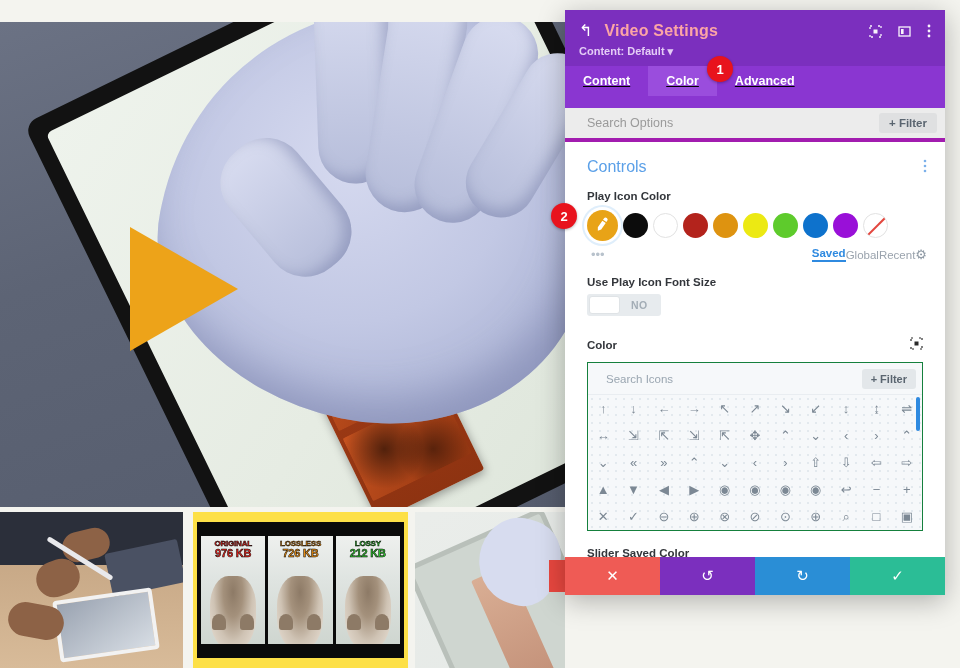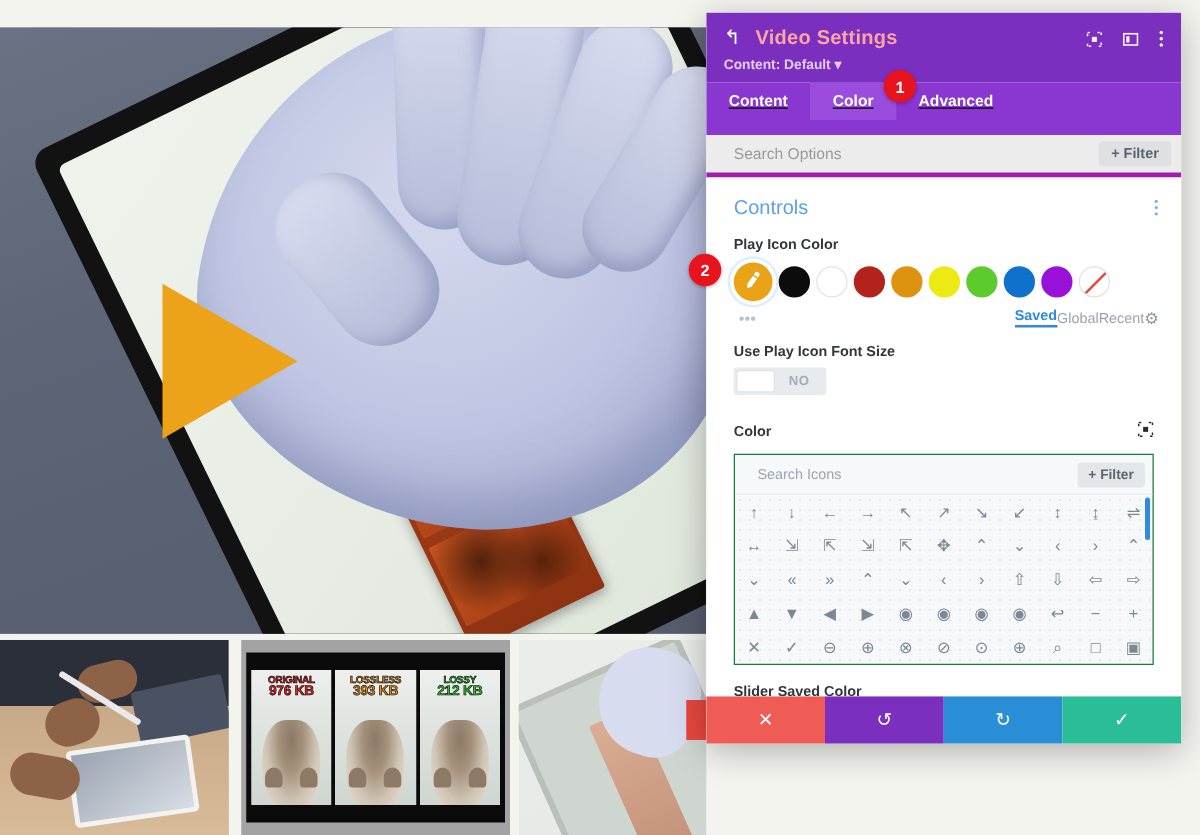--- a/index.html
+++ b/index.html
@@ -73,21 +73,21 @@
     position: absolute; left: 130px; top: 205px;
     width: 0; height: 0;
     border-top: 62px solid transparent;
     border-bottom: 62px solid transparent;
     border-left: 108px solid #eda319;
   }
 
   .thumbs { position: absolute; left: 0; top: 512px; width: 565px; height: 156px; }
   .thumb { position: absolute; top: 0; height: 156px; overflow: hidden; }
   .thumb-1 { left: 0; width: 183px; background: #cdbba6; }
-  .thumb-2 { left: 193px; width: 215px; background: #a3a3a3; }
+  .thumb-2 { left: 193px; width: 215px; background: #fde047; }
   .thumb-3 { left: 415px; width: 150px; background: #eef1ee; }
 
   .t1-desk { position: absolute; inset: 0; background: linear-gradient(180deg,#2b2f3a 0%,#2b2f3a 34%,#c8a987 34%,#d8bb99 100%); }
   .t1-tab { position: absolute; left: 56px; top: 82px; width: 100px; height: 62px; background: linear-gradient(150deg,#9aa3b1,#d7dde4); border: 4px solid #f2f2f2; border-radius: 4px; transform: rotate(-8deg); }
   .t1-tab2 { position: absolute; left: 108px; top: 34px; width: 74px; height: 44px; background: #4a5163; border-radius: 3px; transform: rotate(-12deg); }
   .t1-hand { position: absolute; background: #8d6246; border-radius: 40px; }
   .t1-h1 { left: 36px; top: 48px; width: 44px; height: 36px; transform: rotate(-20deg); }
   .t1-h2 { left: 8px; top: 92px; width: 56px; height: 34px; transform: rotate(10deg); }
   .t1-h3 { left: 62px; top: 18px; width: 48px; height: 30px; transform: rotate(-14deg); }
   .t1-pen { position: absolute; left: 42px; top: 44px; width: 76px; height: 5px; background: #e9e9ec; transform: rotate(32deg); border-radius: 3px; }
@@ -255,21 +255,21 @@
               <span class="kb">976 KB</span>
             </div>
             <div class="t2-cat">
                 <div class="t2-ear" style="left:2px"></div>
                 <div class="t2-ear" style="right:2px"></div>
               </div>
           </div>
           <div class="t2-panel">
             <div class="t2-lbl" style="color:#e58a11">
               <span>LOSSLESS</span>
-              <span class="kb">393 KB</span>
+              <span class="kb">726 KB</span>
             </div>
             <div class="t2-cat">
                 <div class="t2-ear" style="left:2px"></div>
                 <div class="t2-ear" style="right:2px"></div>
               </div>
           </div>
           <div class="t2-panel">
             <div class="t2-lbl" style="color:#2fc02f">
               <span>LOSSY</span>
               <span class="kb">212 KB</span>

